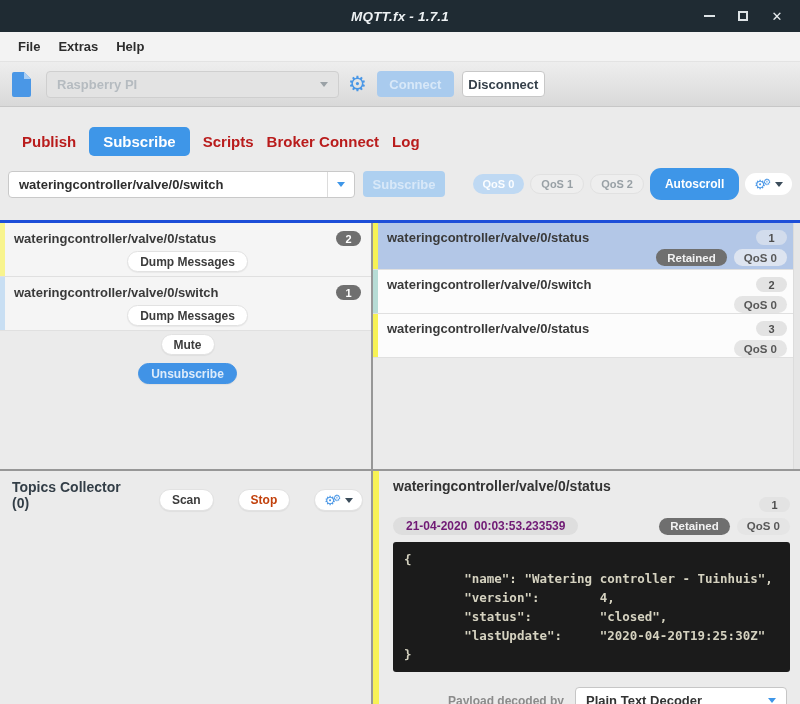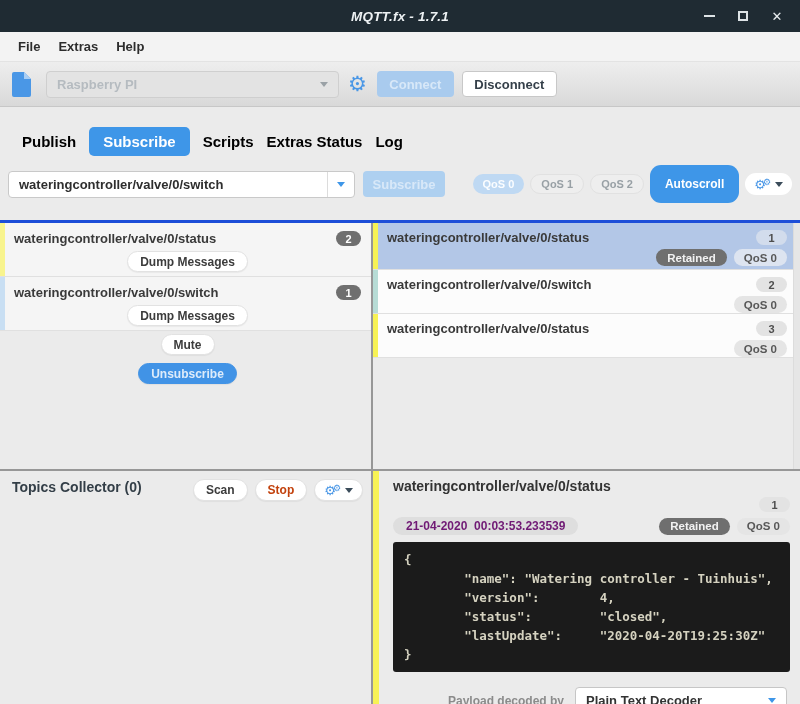--- a/index.html
+++ b/index.html
@@ -44,38 +44,38 @@
     display:flex; align-items:center; padding:0 10px;
     color:#b5bbc0; font-size:13px; font-weight:600;
   }
   .tri { width:0; height:0; border-left:4px solid transparent; border-right:4px solid transparent; border-top:5px solid #9aa1a6; flex:none; }
   .tri.blue { border-top-color:#3e96e8; }
   .tri.dark { border-top-color:#3b4c5a; }
   .profile-combo .tri { margin-left:auto; }
   .gear-big { color:#4a97e6; font-size:21px; line-height:1; margin:0 10px 0 9px; font-family:"DejaVu Sans", sans-serif; cursor:default; }
   .btn { height:26px; border-radius:4px; font-size:13px; font-weight:700; display:flex; align-items:center; justify-content:center; cursor:default; }
   .btn.connect { width:77px; background:#a9cbee; color:#d8e8f8; border:none; margin-right:8px; }
-  .btn.disconnect { width:95px; background:#fff; color:#343f49; border:1px solid #c8c8c8; }
+  .btn.disconnect { width:83px; background:#fff; color:#343f49; border:1px solid #c8c8c8; }
 
   
   .tabbar { height:57px; display:flex; align-items:center; gap:13px; padding:12px 0 0 22px; }
-  .tab { font-size:15px; font-weight:700; color:#000000; padding:6px 0; cursor:default; }
+  .tab { font-size:15px; font-weight:700; color:#b91c1c; padding:6px 0; cursor:default; }
   .tab.active { background:#3e96e8; color:#fff; padding:6px 14px; border-radius:5px; }
 
   
   .sub-controls { height:40px; display:flex; align-items:center; padding:0 8px; gap:8px; }
   .topic-combo { width:347px; height:27px; background:#fff; border:1px solid #c9c9c9; border-radius:4px; display:flex; align-items:stretch; overflow:hidden; }
   .topic-input { flex:1; border:none; outline:none; background:transparent; padding:0 10px; font-family:inherit; font-size:13px; font-weight:600; color:#2e2e2e; }
   .combo-arrow-seg { width:27px; border-left:1px solid #dcdcdc; display:flex; align-items:center; justify-content:center; }
   .btn.subscribe { width:82px; background:#aed0f0; color:#d8e8f8; border:none; }
   .qos-group { margin-left:auto; display:flex; align-items:center; gap:6px; }
   .pill { height:20px; border-radius:10px; display:flex; align-items:center; justify-content:center; font-size:11px; font-weight:700; padding:0 10px; cursor:default; }
   .pill.qos-sel { background:#bfd9f3; color:#fbfdff; }
   .pill.qos { background:#eeeeee; color:#98a0a5; border:1px solid #e1e1e1; }
-  .pill.autoscroll { background:#3e96e8; color:#fff; height:38px; border-radius:11px; padding:16px 15px; font-size:12px;text-align:right; }
+  .pill.autoscroll { background:#3e96e8; color:#fff; height:32px; border-radius:11px; padding:16px 15px; font-size:12px;text-align:right; }
   .pill.gearpill { background:#fff; height:22px; border-radius:11px; padding:0 9px; gap:4px; }
   .gears { color:#4a97e6; font-family:"DejaVu Sans", sans-serif; font-size:13px; line-height:1; }
   .gears .g2 { font-size:9px; margin-left:-3px; vertical-align:top; }
 
   
   .main { height:498px; display:grid; grid-template-columns:371px 1fr; grid-template-rows:246px 1fr; gap:2px; background:#979797; border-top:3px solid #1d4ed8;margin-top:16px; }
   .panel { background:#ebebeb; position:relative; overflow:hidden; }
 
   .stripe { position:absolute; left:0; top:0; bottom:0; width:5px; }
 
@@ -94,21 +94,21 @@
   .msg-row.selected { background:#b3c7e7; }
   .count-light { margin-left:auto; background:#e3e3e3; color:#4e4e4e; min-width:31px; height:15px; border-radius:8px; padding:0 5px; font-size:11px; font-weight:700; display:flex; align-items:center; justify-content:center; }
   .selected .count-light { background:#d2dcec; }
   .badge-row { display:flex; justify-content:flex-end; align-items:center; gap:7px; margin-top:4px; }
   .qos-pill { height:17px; border-radius:9px; background:#e5e5e5; color:#585858; font-size:11.5px; font-weight:700; padding:0 10px; display:flex; align-items:center; }
   .selected .qos-pill { background:#dde4f0; }
   .retained-pill { height:17px; border-radius:9px; background:#6f6f6f; color:#f2f2f2; font-size:11.5px; font-weight:700; padding:0 11px; display:flex; align-items:center; }
   .scroll-track { position:absolute; right:0; top:0; bottom:0; width:7px; background:#e6e6e6; border-left:1px solid #dcdcdc; }
 
   
-  .collector-header { display:flex; align-items:flex-start; gap:7px; padding:8px 8px 0 12px; }
+  .collector-header { display:flex; align-items:flex-end; gap:24px; padding:8px 8px 0 12px; }
   .collector-title { font-size:14px; font-weight:700; color:#333e47; margin-right:auto; }
   .mini-btn.h22 { height:22px; }
   .mini-btn.disabled { color:#c2410c; }
   .mini-btn.gearbtn { gap:4px; padding:0 9px; }
 
   
   .detail { padding:7px 10px 0 20px; }
   .detail .stripe { width:6px; }
   .detail-title { font-size:14px; font-weight:700; color:#333; }
   .detail-badges { display:flex; justify-content:flex-end; margin-top:3px; }
@@ -157,21 +157,21 @@
   </div>
   <span class="gear-big">⚙</span>
   <button class="btn connect">Connect</button>
   <button class="btn disconnect">Disconnect</button>
 </div>
 
 <div class="tabbar">
   <span class="tab">Publish</span>
   <span class="tab active">Subscribe</span>
   <span class="tab">Scripts</span>
-  <span class="tab">Extras Status</span>
+  <span class="tab">Broker Connect</span>
   <span class="tab">Log</span>
 </div>
 
 <div class="sub-controls">
   <div class="topic-combo">
     <input class="topic-input" value="wateringcontroller/valve/0/switch" style="">
     <span class="combo-arrow-seg">
         <span class="tri blue"></span>
       </span>
   </div>

